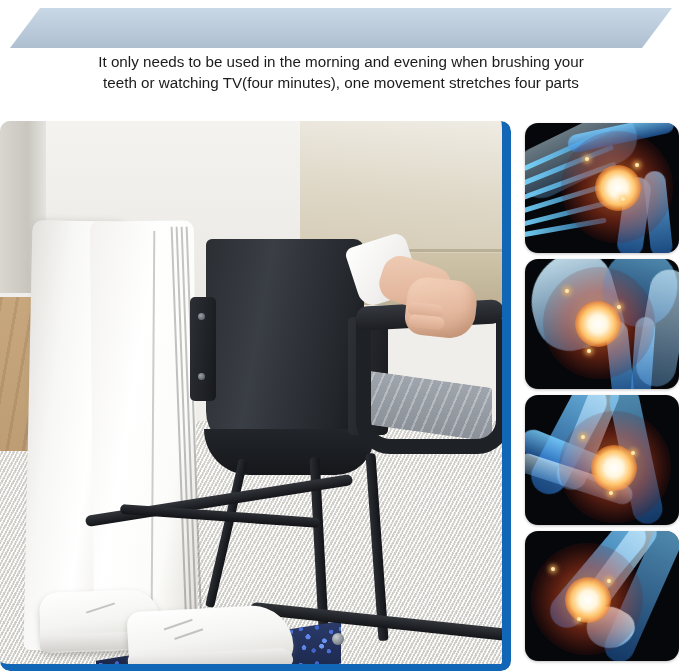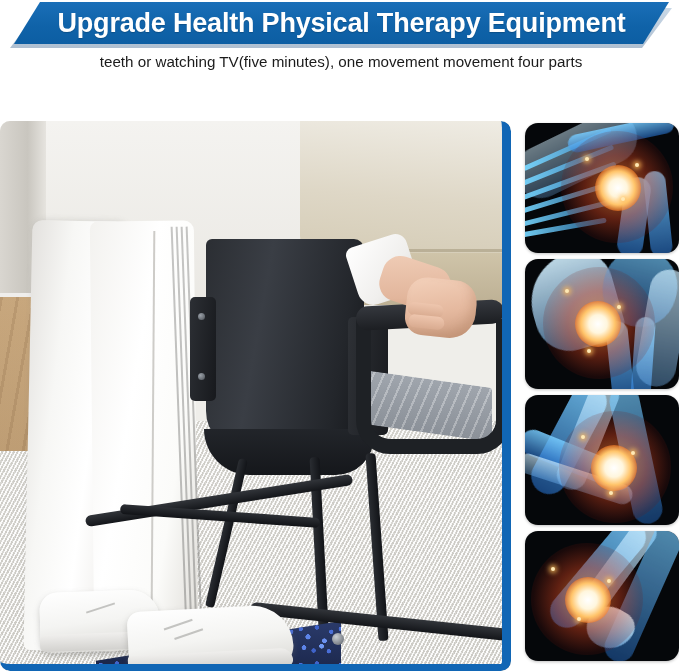--- a/index.html
+++ b/index.html
@@ -331,27 +331,25 @@
     box-shadow:0 0 5px 2px rgba(255,190,90,.85);
   }
 </style>
 </head>
 <body>
 
 <div id="page">
 
   <div class="banner-wrap">
     <div class="banner-shadow"></div>
-    <div class="banner-main">
-      <div class="banner-title">Upgrade Health Physical Therapy Equipment</div>
-    </div>
   </div>
 
   <div class="subtitle">
-    <span>teeth or watching TV(five minutes), one movement movement four parts</span>
+    <span>It only needs to be used in the morning and evening when brushing your</span>
+    <span>teeth or watching TV(four minutes), one movement stretches four parts</span>
   </div>
 
   <div class="photo">
 
     <div class="wall"></div>
     <div class="wall-panel"></div>
     <div class="wall-panel-lip"></div>
     <div class="wood-floor"></div>
     <div class="sofa"></div>
     <div class="sofa-shadow"></div>

